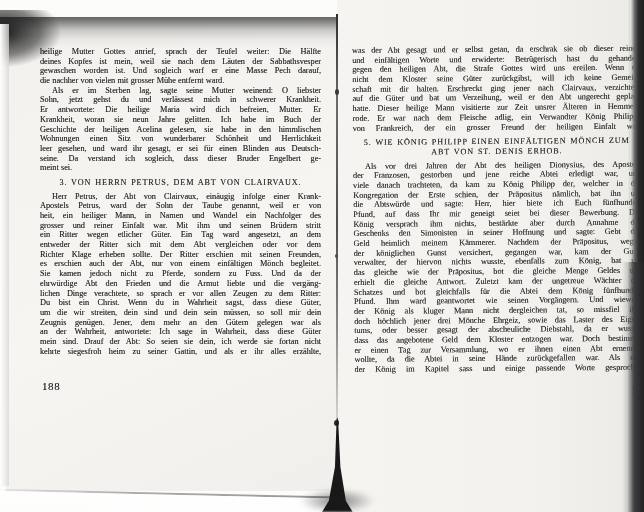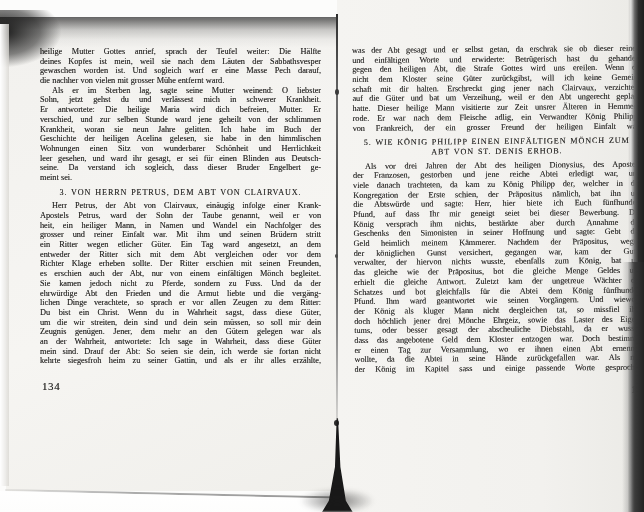--- a/index.html
+++ b/index.html
@@ -102,21 +102,20 @@
         <div class="block">
           <div class="line">heilige Mutter Gottes anrief, sprach der Teufel weiter: Die Hälfte</div>
           <div class="line">deines Kopfes ist mein, weil sie nach dem Läuten der Sabbathsvesper</div>
           <div class="line">gewaschen worden ist. Und sogleich warf er eine Masse Pech darauf,</div>
           <div class="line flush">die nachher von vielen mit grosser Mühe entfernt ward.</div>
         </div>
         <div class="block">
           <div class="line indent">Als er im Sterben lag, sagte seine Mutter weinend: O liebster</div>
           <div class="line">Sohn, jetzt gehst du und verlässest mich in schwerer Krankheit.</div>
           <div class="line">Er antwortete: Die heilige Maria wird dich befreien, Mutter. Er</div>
-          <div class="line">verschied, und zur selben Stunde ward jene geheilt von der schlimmen</div>
           <div class="line">Krankheit, woran sie neun Jahre gelitten. Ich habe im Buch der</div>
           <div class="line">Geschichte der heiligen Acelina gelesen, sie habe in den himmlischen</div>
           <div class="line">Wohnungen einen Sitz von wunderbarer Schönheit und Herrlichkeit</div>
           <div class="line">leer gesehen, und ward ihr gesagt, er sei für einen Blinden aus Deutsch-</div>
           <div class="line">seine. Da verstand ich sogleich, dass dieser Bruder Engelbert ge-</div>
           <div class="line flush">meint sei.</div>
         </div>
         <div class="block heading">
           <div class="line">3. VON HERRN PETRUS, DEM ABT VON CLAIRVAUX.</div>
         </div>
@@ -133,21 +132,21 @@
           <div class="line">ehrwürdige Abt den Frieden und die Armut liebte und die vergäng-</div>
           <div class="line">lichen Dinge verachtete, so sprach er vor allen Zeugen zu dem Ritter:</div>
           <div class="line">Du bist ein Christ. Wenn du in Wahrheit sagst, dass diese Güter,</div>
           <div class="line">um die wir streiten, dein sind und dein sein müssen, so soll mir dein</div>
           <div class="line">Zeugnis genügen. Jener, dem mehr an den Gütern gelegen war als</div>
           <div class="line">an der Wahrheit, antwortete: Ich sage in Wahrheit, dass diese Güter</div>
           <div class="line">mein sind. Drauf der Abt: So seien sie dein, ich werde sie fortan nicht</div>
           <div class="line">kehrte siegesfroh heim zu seiner Gattin, und als er ihr alles erzählte,</div>
         </div>
       </div>
-    <div class="pagenum pagenum-left">134</div>
+    <div class="pagenum pagenum-left">188</div>
   </div>
 
   <div class="page-right">
     <div class="textblock textblock-right" id="right-blocks">
         <div class="block">
           <div class="line">was der Abt gesagt und er selbst getan, da erschrak sie ob dieser reinen</div>
           <div class="line">und einfältigen Worte und erwiderte: Betrügerisch hast du gehandelt</div>
           <div class="line">gegen den heiligen Abt, die Strafe Gottes wird uns ereilen. Wenn du</div>
           <div class="line">nicht dem Kloster seine Güter zurückgibst, will ich keine Gemein-</div>
           <div class="line">schaft mit dir halten. Erschreckt ging jener nach Clairvaux, verzichtete</div>

